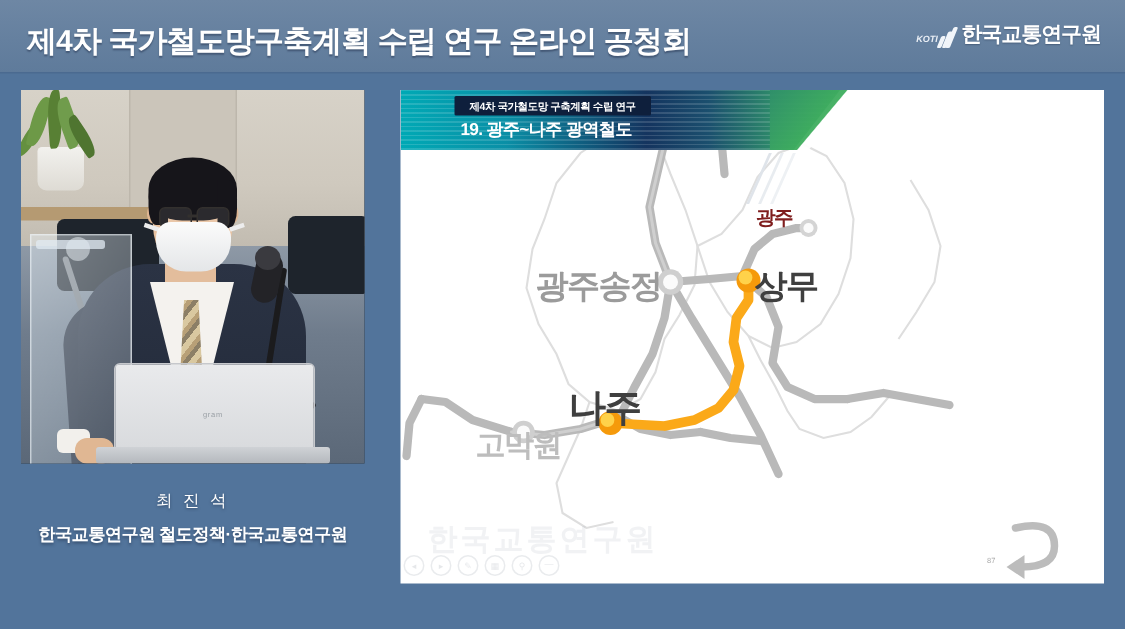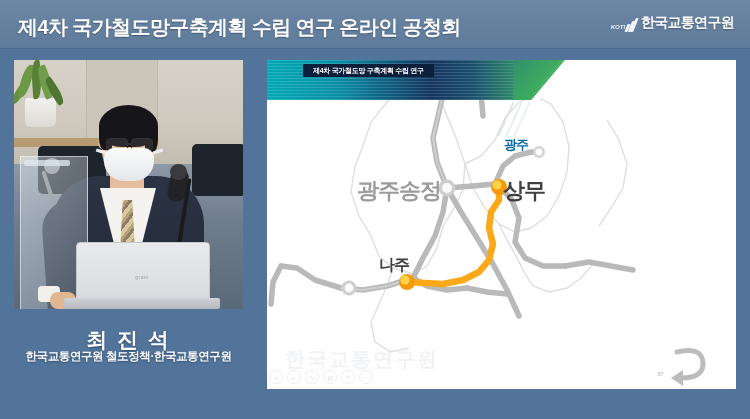--- a/index.html
+++ b/index.html
@@ -130,21 +130,21 @@
   .lap-base{position:absolute;left:50px;top:238px;width:156px;height:11px;
     background:linear-gradient(180deg,#cfd2d6,#b4b8bd);border-radius:2px;}
   .p-hand{position:absolute;left:36px;top:232px;width:26px;height:17px;
     background:#e0b793;border-radius:8px;}
   .p-cuff{position:absolute;left:24px;top:226px;width:22px;height:16px;
     background:#f2f0ec;border-radius:4px;}
 
   
   #speaker-name{
     position:absolute;left:14px;top:326px;width:229px;text-align:center;
-    font-size:21px;font-weight:bold;color:#ffffff;letter-spacing:2px;
+    font-size:11px;font-weight:normal;color:#ffffff;letter-spacing:2px;
     text-shadow:0 1px 2px rgba(25,40,64,.55);
   }
   #speaker-title{
     position:absolute;left:0px;top:349px;width:257px;text-align:center;
     font-size:11.5px;font-weight:bold;color:#ffffff;letter-spacing:-0.4px;
     text-shadow:0 1px 2px rgba(25,40,64,.5);
   }
 
   
   #slide-panel{
@@ -185,22 +185,22 @@
   .bslash{position:absolute;width:2px;height:34px;background:#dfe4ea;transform:skewX(-24deg);}
   .bs1{left:10px;} .bs2{left:18px;background:#e8ecf0;} .bs3{left:26px;background:#eef1f4;}
 
   
   #map-svg{position:absolute;left:0;top:0;width:469px;height:329px;}
   .map-label{
     position:absolute;font-weight:bold;letter-spacing:-1px;white-space:nowrap;
   }
   #lbl-gwangjusongjeong{left:90px;top:116px;font-size:22px;color:#9b9b9b;}
   #lbl-sangmu{left:236px;top:116px;font-size:22px;color:#3f3f3f;}
-  #lbl-gwangju{left:237px;top:76px;font-size:13px;color:#0369a1;}
-  #lbl-naju{left:112px;top:195px;font-size:16px;color:#3f3f3f;}
+  #lbl-gwangju{left:237px;top:76px;font-size:13px;color:#7f1d1d;}
+  #lbl-naju{left:112px;top:195px;font-size:25px;color:#3f3f3f;}
   #lbl-gomakwon{left:50px;top:223px;font-size:20px;color:#bdbdbd;}
   #page-number{position:absolute;left:391px;top:311px;font-size:5px;color:#a9a9a9;}
   #watermark{
     position:absolute;left:18px;top:286px;font-size:20px;font-weight:bold;
     color:rgba(170,176,184,.16);letter-spacing:2px;
   }
   
   #slide-toolbar{
     position:absolute;left:0px;top:310px;width:110px;height:14px;
     display:flex;align-items:center;gap:4px;padding-left:2px;opacity:.30;
@@ -348,30 +348,32 @@
     <g fill="none" stroke="#bcbcbc" stroke-width="5" stroke-linecap="round" stroke-linejoin="round">
       <path d="M410 292 Q436 286 436 304 Q436 318 414 318"></path>
     </g>
     <polygon points="416,310 404,318 416,326" fill="#bcbcbc"></polygon>
   </svg>
 
   <div class="map-label" id="lbl-gwangjusongjeong">광주송정</div>
   <div class="map-label" id="lbl-sangmu">상무</div>
   <div class="map-label" id="lbl-gwangju">광주</div>
   <div class="map-label" id="lbl-naju">나주</div>
+  <div class="map-label" id="lbl-gomakwon">고막원</div>
 
   <div id="watermark">한국교통연구원</div>
   <div id="page-number">87</div>
 
   <div id="banner"></div>
   <div id="banner-stripes"></div>
   <div id="banner-wedge"></div>
   <div id="banner-sub">
     <span id="banner-sub-text">제4차 국가철도망 구축계획 수립 연구</span>
   </div>
+  <div id="banner-main">19. 광주~나주 광역철도</div>
   <div id="banner-slashes">
     <span class="bslash bs1"></span>
     <span class="bslash bs2"></span>
     <span class="bslash bs3"></span>
   </div>
 
   <div id="slide-toolbar">
     <div class="tb-btn">◂</div>
     <div class="tb-btn">▸</div>
     <div class="tb-btn">✎</div>

